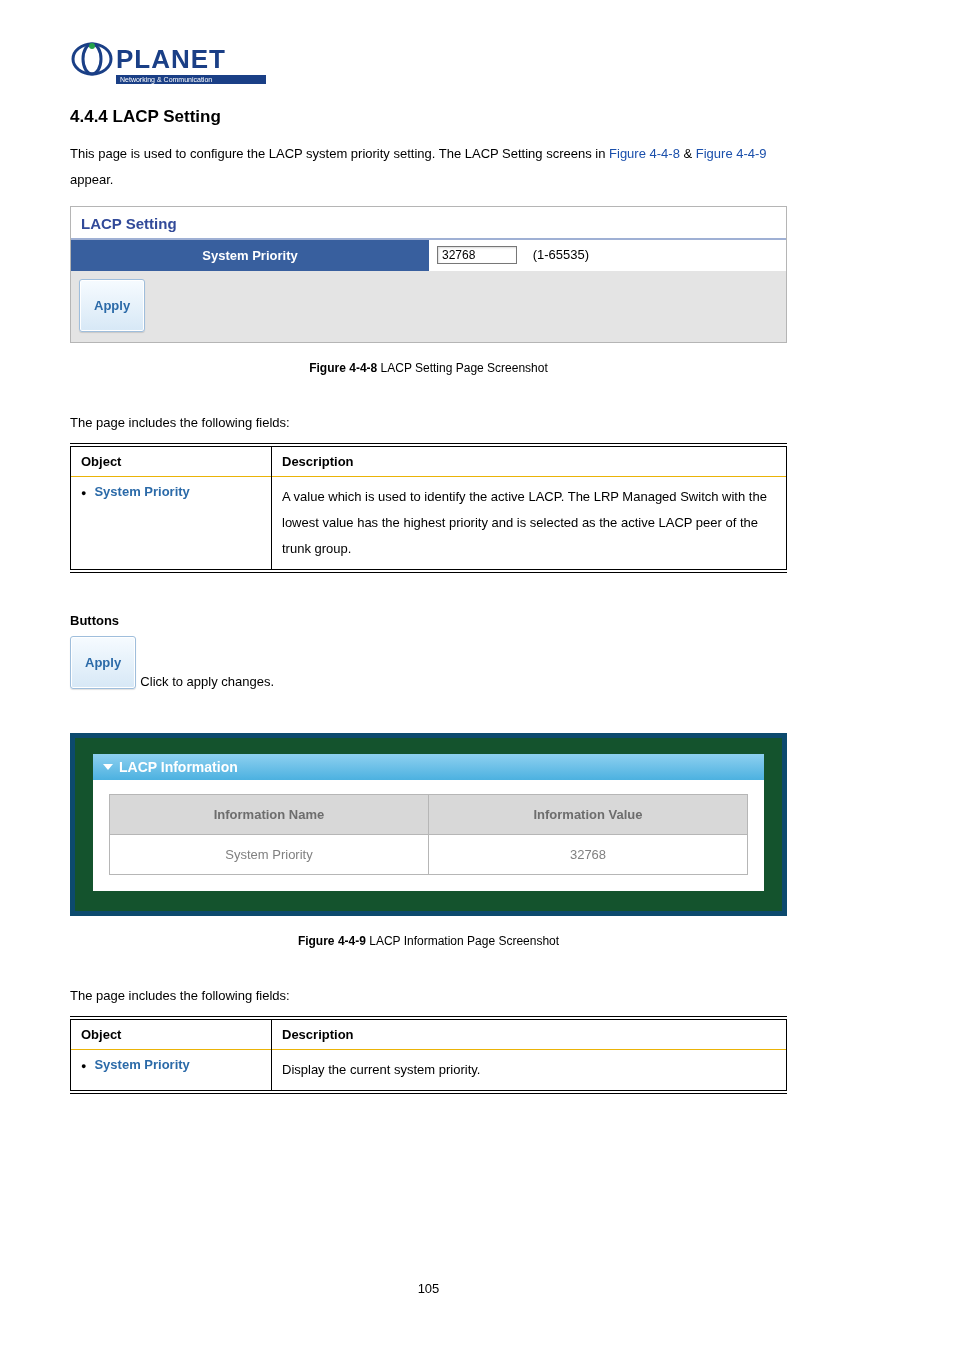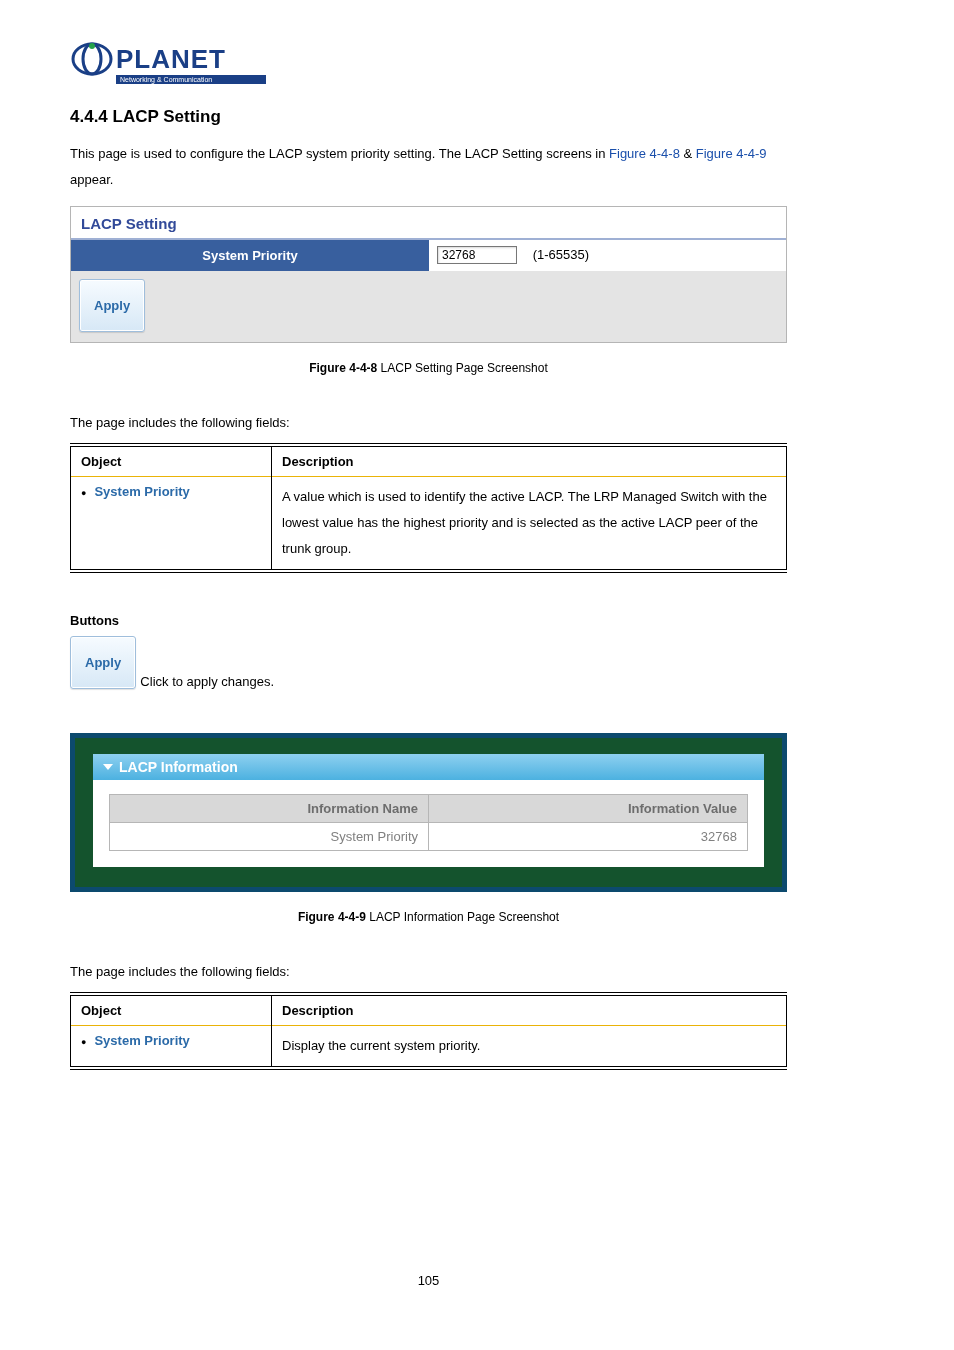--- a/index.html
+++ b/index.html
@@ -147,33 +147,33 @@
     border-top:6px solid #fff;
     display:inline-block;
   }
   .info-body {
     background: #fff;
     padding: 14px 16px 16px 16px;
   }
   .info-table { width:100%; border-collapse: collapse; }
   .info-table th, .info-table td {
     border: 1px solid #b6b6b6;
-    padding: 6px 10px;
-    font-size: 13px;
-    text-align: right;
+    padding: 12px 10px;
+    font-size: 13px;
+    text-align: center;
   }
   .info-table th {
     background: #d8d8d8;
     color: #6d6d6d;
     font-weight: bold;
   }
   .info-table td { color: #808080; }
   .pagenum {
     position: absolute;
-    bottom: 12px;
+    bottom: 4px;
     left: 0;
     width: 100%;
     text-align: center;
     font-size: 13px;
   }
 </style>
 </head>
 <body>
 
 <div class="page">

